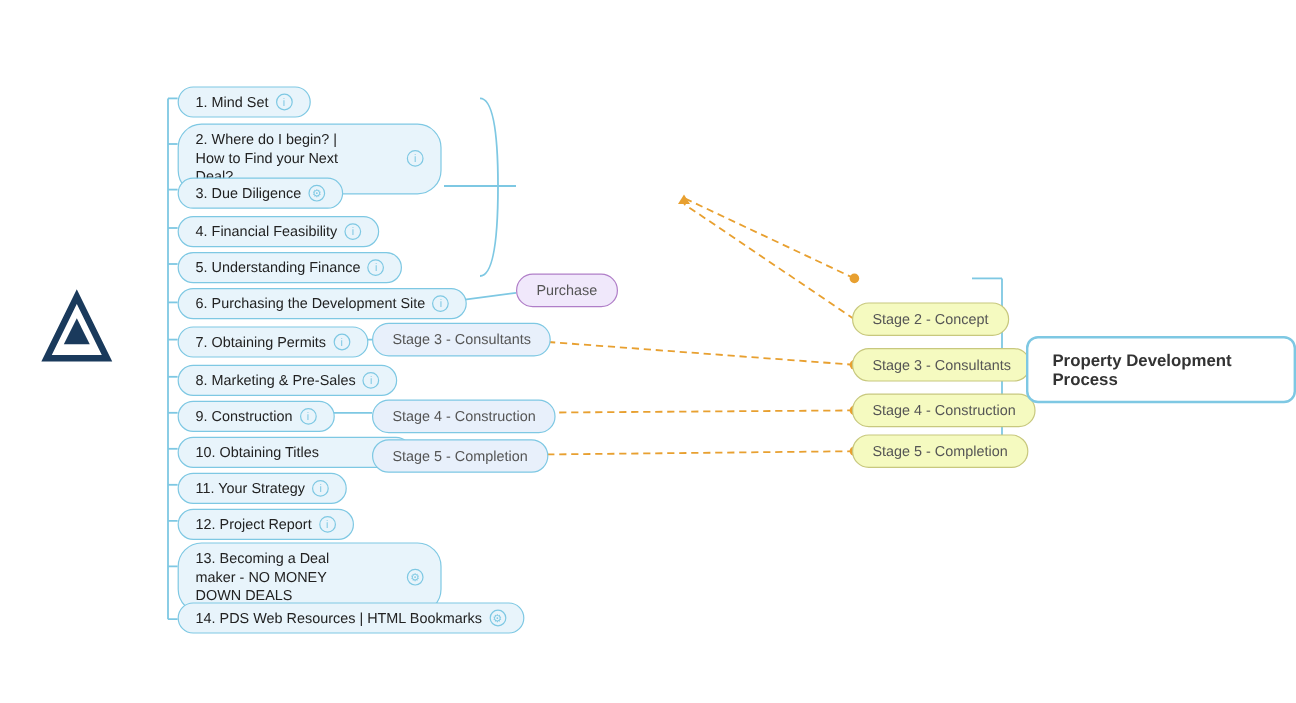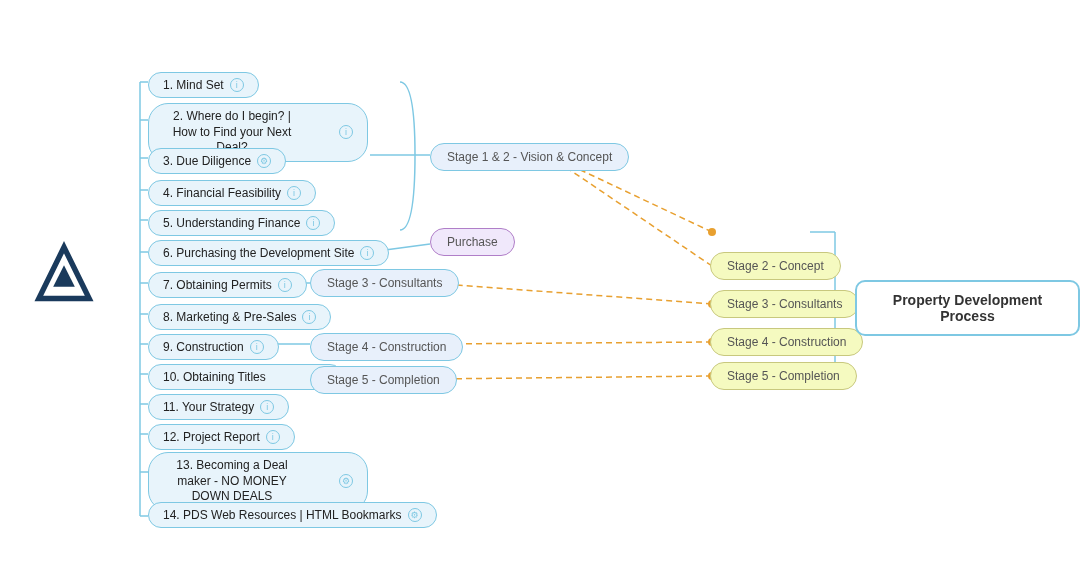--- a/index.html
+++ b/index.html
@@ -8,21 +8,20 @@
       font-family: 'Arial', sans-serif;
       width: 1080px;
       height: 586px;
       overflow: hidden;
       position: relative;
     }
     .canvas {
       position: relative;
       width: 1080px;
       height: 586px;
-      text-align: center;
     }
     
     .logo {
       position: absolute;
       left: 28px;
       top: 240px;
       width: 72px;
       height: 72px;
     }
     .logo svg { width: 72px; height: 72px; }
@@ -257,23 +256,20 @@
   <div class="node-box wide" style="left:148px;top:452px;">
     <span>13. Becoming a Deal maker - NO MONEY DOWN DEALS</span>
     <span class="info-icon">⚙</span>
   </div>
 
   <div class="node-box" style="left:148px;top:502px;">
     <span>14. PDS Web Resources | HTML Bookmarks</span>
     <span class="info-icon">⚙</span>
   </div>
 
-  <div class="stage-box" style="left:430px;top:143px;">
-    <span>Stage 1 &amp; 2 - Vision &amp; Concept</span>
-  </div>
 
   <div class="purchase-box" style="left:430px;top:228px;">
     <span>Purchase</span>
   </div>
 
   <div class="stage-box" style="left:310px;top:269px;">
     <span>Stage 3 - Consultants</span>
   </div>
 
   <div class="stage-box" style="left:310px;top:333px;">

